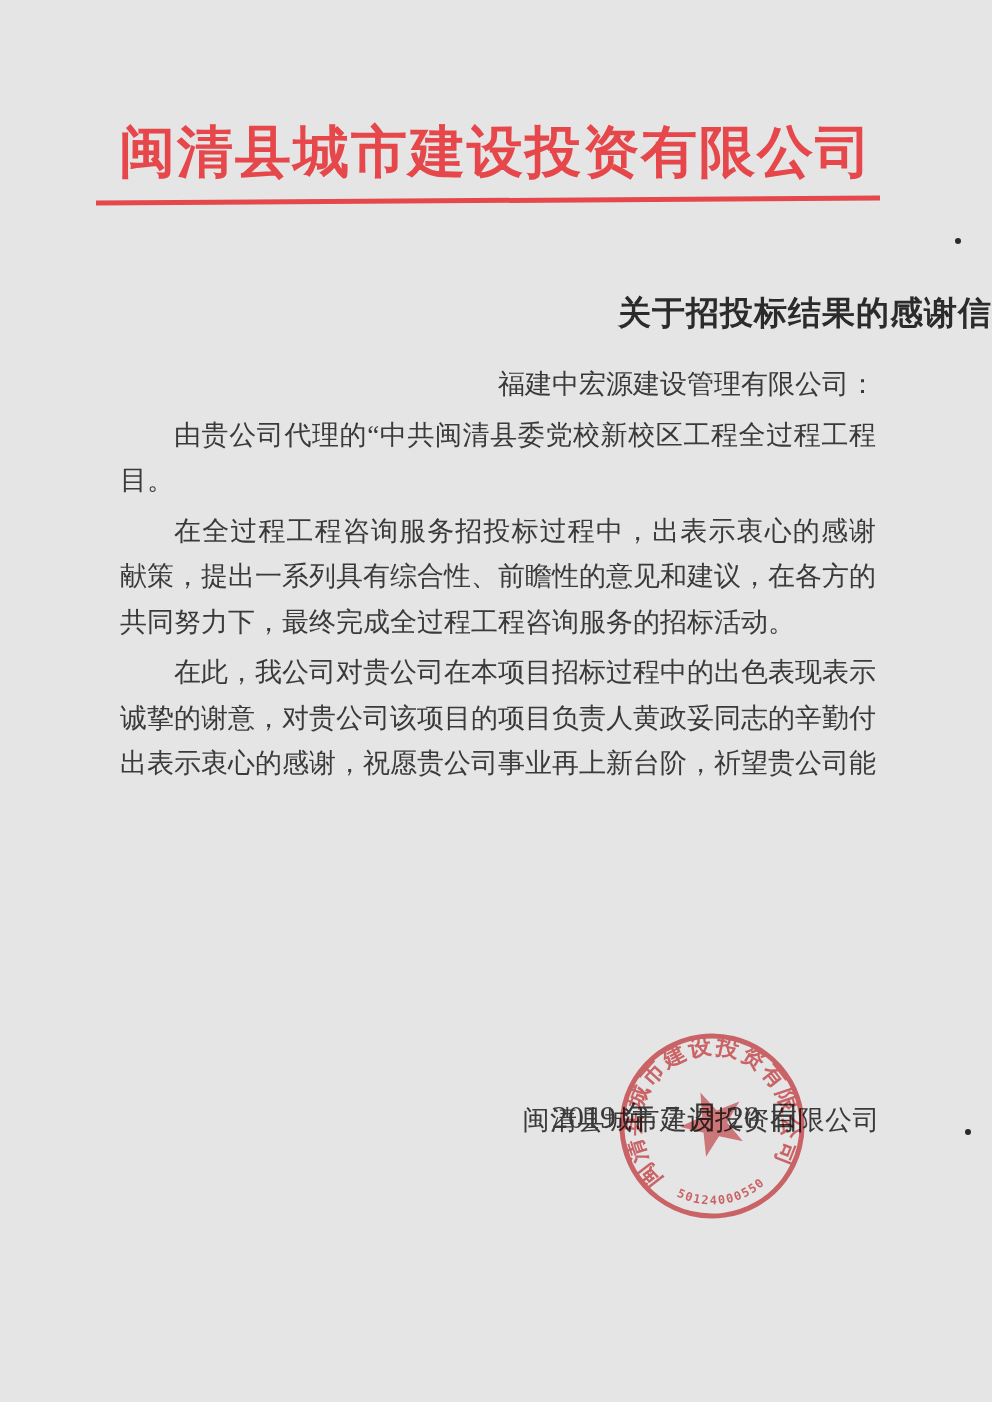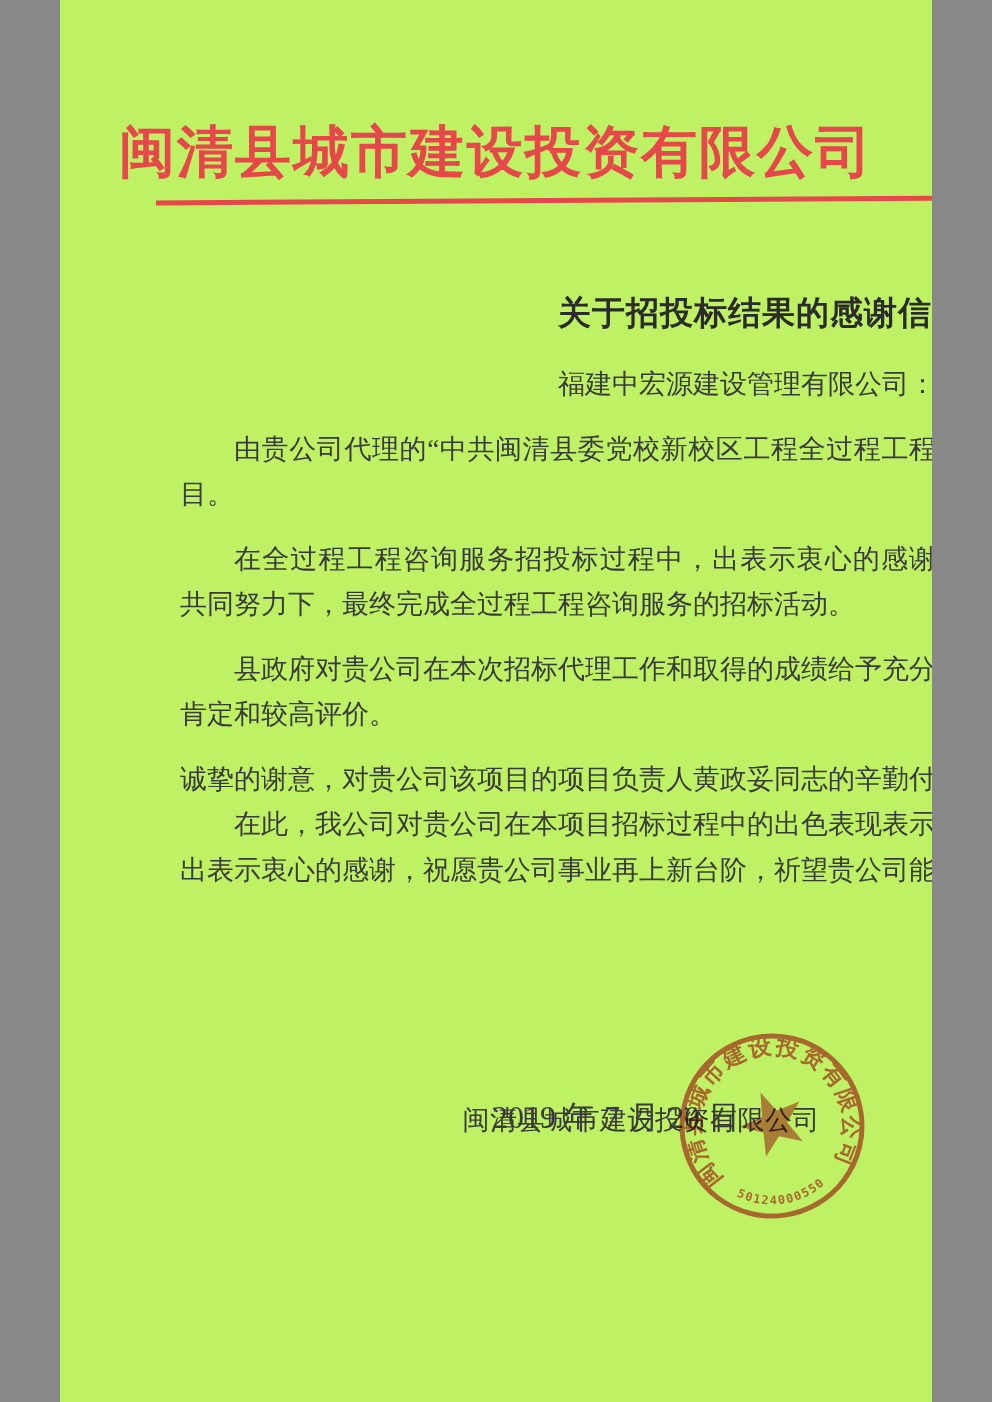--- a/index.html
+++ b/index.html
@@ -1,18 +1,18 @@
 <!DOCTYPE html>
 <html><head>
 <meta charset="utf-8">
 <style>
   html,body { margin:0; padding:0; background:#888; }
   .page {
-    position:relative; width:872px; height:1402px; margin:0 auto;
-    background:#bef264; overflow:hidden;
+    position:relative; width:992px; height:1402px; margin:0 auto;
+    background:#e5e5e5; overflow:hidden;
     font-family:"Liberation Serif","DejaVu Serif",serif;
   }
   .letterhead {
     position:absolute; left:0; top:120px; width:100%;
     text-align:center; font-size:56px; line-height:64px; font-weight:bold;
     letter-spacing:2px; color:#e5474b;
     font-family:"Liberation Serif","DejaVu Serif",serif;
   }
   .letterhead-rule {
     position:absolute; left:96px; top:198px; width:784px; height:5px;
@@ -22,21 +22,21 @@
     position:absolute; left:0; top:291px; width:100%;
     text-align:right; font-size:33px; font-weight:600; color:#2b2b2b;
     letter-spacing:1px;
     font-family:"Liberation Sans","DejaVu Sans",sans-serif;
   }
   .letter-body {
     position:absolute; left:120px; top:362px; width:756px;
     font-size:27px; color:#3a3a3a; line-height:45.5px;
   }
   .letter-body .salutation { height:45.5px; white-space:nowrap;text-align:right; }
-  .letter-body .para { margin-top:19px; }
+  .letter-body .para { margin-top:5px; }
   .letter-body .para:first-of-type { margin-top:8px; }
   .letter-body .line { min-height:45.5px; }
   .letter-body .line.fill { text-align:justify; text-align-last:justify; }
   .letter-body .line.indent { padding-left:2em; }
   .signature-company {
     position:absolute; right:112px; top:1102px;
     font-size:27px; color:#3a3a3a; letter-spacing:0.5px; white-space:nowrap;
   }
   .signature-date {
     position:absolute; right:192px; top:1096px;
@@ -70,29 +70,26 @@
 
   <div class="letter-body">
     <div class="salutation">福建中宏源建设管理有限公司：</div>
 
   <div class="para">
         <div class="line indent fill">由贵公司代理的“中共闽清县委党校新校区工程全过程工程</div>
         <div class="line">目。</div>
       </div>
       <div class="para">
         <div class="line indent fill">在全过程工程咨询服务招投标过程中，出表示衷心的感谢</div>
+        <div class="line fill">献策，提出一系列具有综合性、前瞻性的意见和建议，在各方的</div>
         <div class="line">共同努力下，最终完成全过程工程咨询服务的招标活动。</div>
       </div>
       <div class="para">
-        <div class="line indent fill">县政府对贵公司在本次招标代理工作和取得的成绩给予充分</div>
-        <div class="line">肯定和较高评价。</div>
-      </div>
-      <div class="para">
+        <div class="line indent fill">在此，我公司对贵公司在本项目招标过程中的出色表现表示</div>
         <div class="line fill">诚挚的谢意，对贵公司该项目的项目负责人黄政妥同志的辛勤付</div>
-        <div class="line indent fill">在此，我公司对贵公司在本项目招标过程中的出色表现表示</div>
         <div class="line fill">出表示衷心的感谢，祝愿贵公司事业再上新台阶，祈望贵公司能</div>
       </div>
     </div>
 
   <div class="signature-company">闽清县城市建设投资有限公司</div>
 
   <div class="signature-date">2019 年 7 月 20 日</div>
 
   <svg class="company-seal" viewBox="-100 -100 200 200" xmlns="http://www.w3.org/2000/svg">
     <circle cx="0" cy="0" r="90" fill="none" stroke="#dc5a5e" stroke-width="5"></circle>

